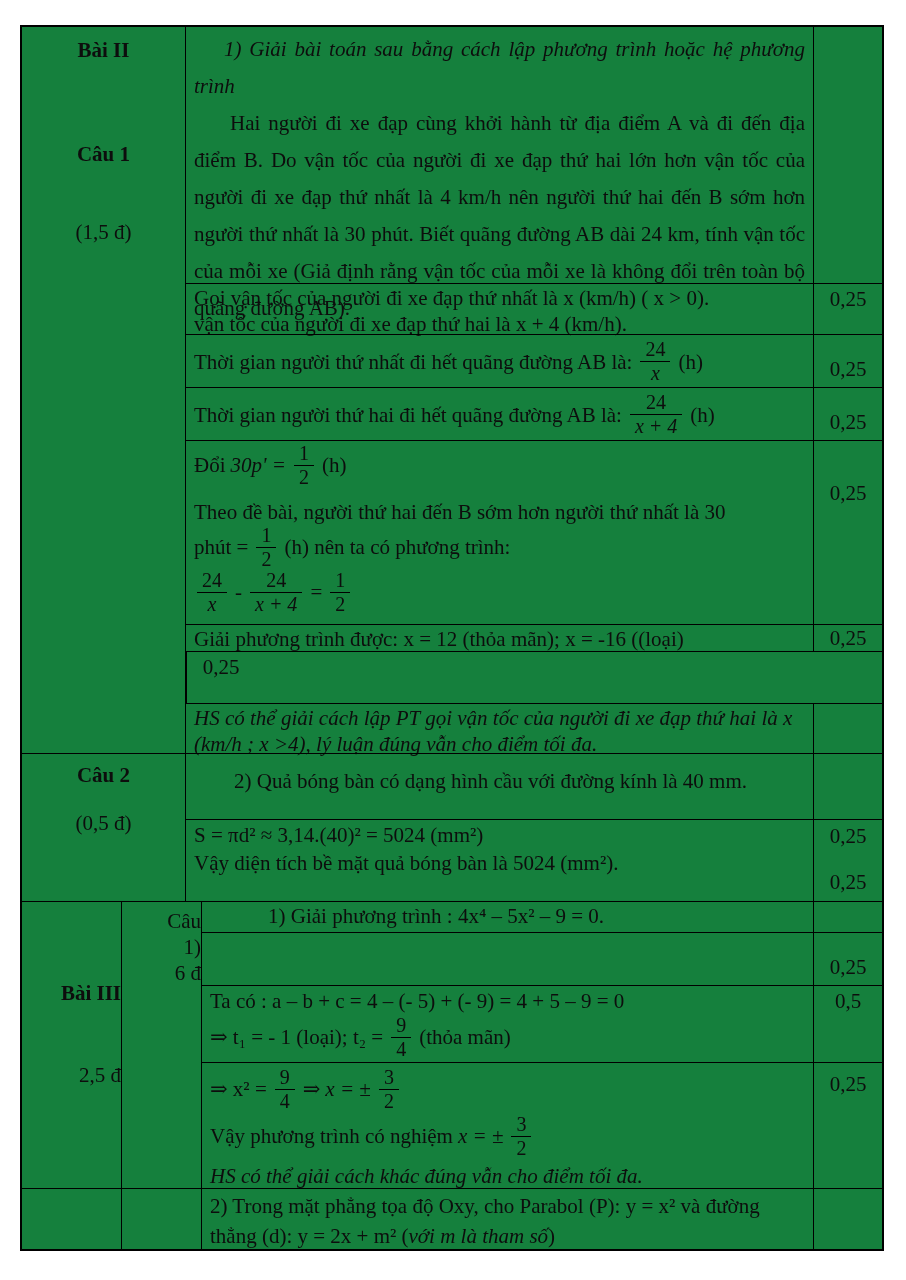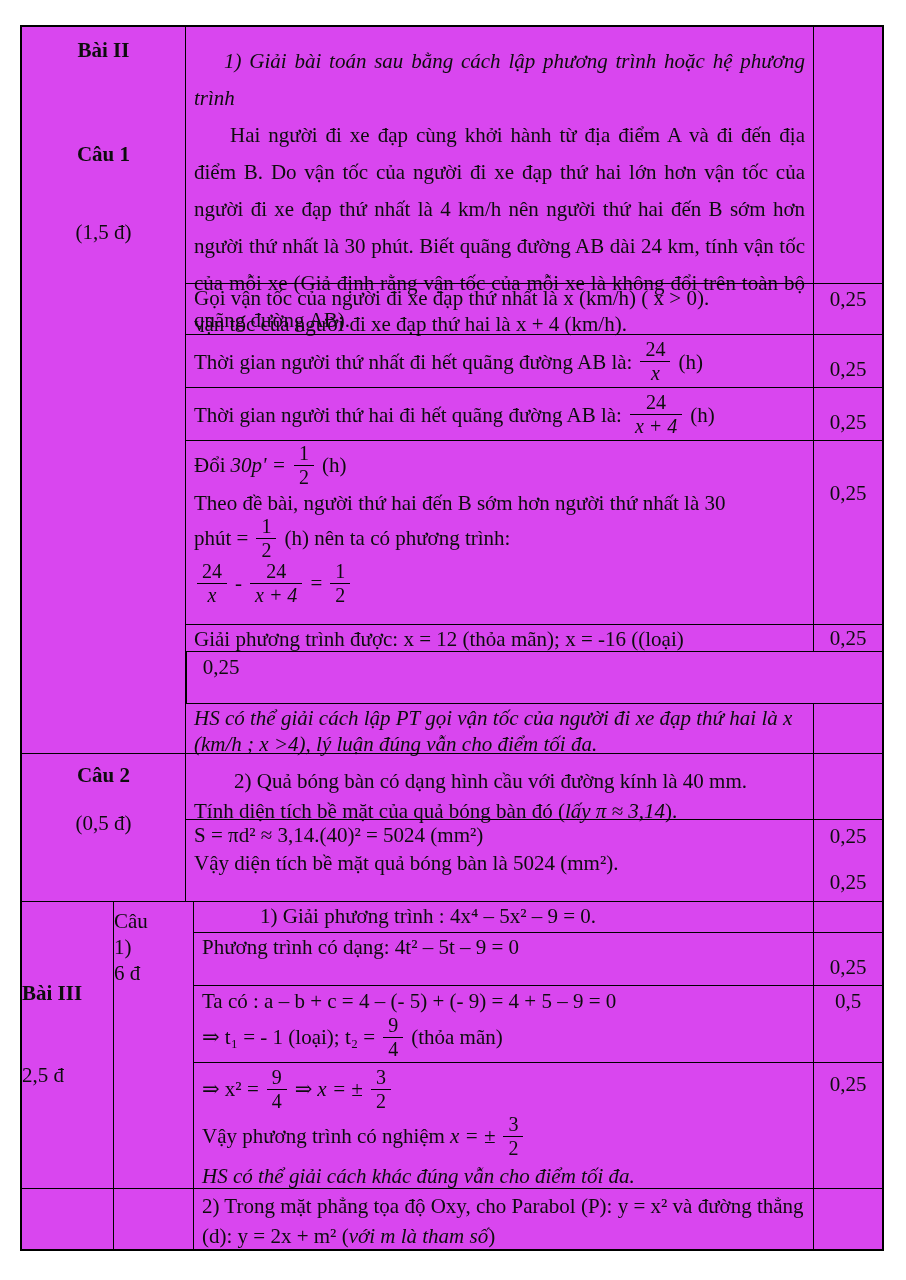--- a/index.html
+++ b/index.html
@@ -10,31 +10,31 @@
     font-family:"Liberation Serif","DejaVu Serif",serif;
     color:#0d0d0d;
     overflow:hidden;
   }
   .doc-table{
     position:absolute;left:20px;top:25px;
     width:864px;height:1226px;
     border:2px solid #000;
     box-sizing:border-box;
     display:flex;flex-direction:column;
-    background:#d946ef;
+    background:#15803d;
   }
   .band{display:flex;box-sizing:border-box;}
   .band + .band{border-top:1px solid #000;}
   
   .c-label{width:164px;border-right:1px solid #000;box-sizing:border-box;
            text-align:center;font-size:21px;}
-  .c-outer{width:92px;border-right:1px solid #000;box-sizing:border-box;
-           text-align:left;font-size:21px;}
+  .c-outer{width:100px;border-right:1px solid #000;box-sizing:border-box;
+           text-align:right;font-size:21px;}
   .c-sub{width:80px;border-right:1px solid #000;box-sizing:border-box;
-         text-align:left;font-size:21px;line-height:26px;padding-top:6px;}
+         text-align:right;font-size:21px;line-height:26px;padding-top:6px;}
   .c-rows{flex:1;display:flex;flex-direction:column;min-width:0;}
   .row{display:flex;box-sizing:border-box;min-height:0;}
   .row + .row{border-top:1px solid #000;}
   .cc{flex:1;min-width:0;box-sizing:border-box;padding:1px 8px 0 8px;
       font-size:21px;line-height:26px;}
   .cp{width:69px;border-left:1px solid #000;box-sizing:border-box;
       display:flex;justify-content:center;font-size:21px;}
   .pt-top{align-items:flex-start;padding-top:3px;}
   .pt-top-deep{align-items:flex-start;padding-top:40px;}
   .pt-top-sm{align-items:flex-start;padding-top:9px;}
@@ -74,21 +74,21 @@
 
     <div class="band">
       <div class="c-label lblstack">
         <div class="bold" style="margin-top:10px;">Bài II</div>
         <div class="bold" style="margin-top:78px;">Câu 1</div>
         <div style="margin-top:52px;">(1,5 đ)</div>
       </div>
       <div class="c-rows">
 
         <div class="row" style="height:256px;">
-          <div class="cc" style="padding-top:16px;">
+          <div class="cc" style="padding-top:4px;">
             <div class="q1-title">1) Giải bài toán sau bằng cách lập phương trình hoặc hệ phương trình</div>
             <div class="q1-body">Hai người đi xe đạp cùng khởi hành từ địa điểm A và đi đến địa điểm B. Do vận tốc của người đi xe đạp thứ hai lớn hơn vận tốc của người đi xe đạp thứ nhất là 4 km/h nên người thứ hai đến B sớm hơn người thứ nhất là 30 phút. Biết quãng đường AB dài 24 km, tính vận tốc của mỗi xe (Giả định rằng vận tốc của mỗi xe là không đổi trên toàn bộ quãng đường AB).</div>
           </div>
           <div class="cp"></div>
         </div>
 
         <div class="row" style="height:51px;">
           <div class="cc">
             <div class="ln">Gọi vận tốc của người đi xe đạp thứ nhất là x (km/h) ( x &gt; 0).</div>
             <div class="ln">vận tốc của người đi xe đạp thứ hai là x + 4 (km/h).</div>
@@ -130,21 +130,21 @@
           <div class="cc" style="padding-top:2px;">
             <div class="mline h44">
               <span class="t">Đổi</span>
               <span class="t it">30p' =</span>
               <span class="frac">
                   <span class="fn">1</span>
                   <span class="fd">2</span>
                 </span>
               <span class="t">(h)</span>
             </div>
-            <div class="ln" style="margin-top:3px;">Theo đề bài, người thứ hai đến B sớm hơn người thứ nhất là 30</div>
+            <div class="ln" style="margin-top:12px;">Theo đề bài, người thứ hai đến B sớm hơn người thứ nhất là 30</div>
             <div class="mline h44">
               <span class="t">phút =</span>
               <span class="frac">
                   <span class="fn">1</span>
                   <span class="fd">2</span>
                 </span>
               <span class="t">(h) nên ta có phương trình:</span>
             </div>
             <div class="mline h46">
               <span class="frac">
@@ -196,21 +196,20 @@
     <div class="band">
       <div class="c-label lblstack">
         <div class="bold" style="margin-top:8px;">Câu 2</div>
         <div style="margin-top:22px;">(0,5 đ)</div>
       </div>
       <div class="c-rows">
 
         <div class="row" style="height:65px;">
           <div class="cc">
             <div class="q2-l1">2) Quả bóng bàn có dạng hình cầu với đường kính là 40 mm.</div>
-            <div class="q2-l2"><span>Tính diện tích bề mặt của quả bóng bàn đó (</span><span class="it">lấy π ≈ 3,14</span><span>).</span></div>
           </div>
           <div class="cp"></div>
         </div>
 
         <div class="row" style="height:82px;">
           <div class="cc" style="padding-top:2px;">
             <div class="sol-ln">S = πd² ≈ 3,14.(40)² = 5024 (mm²)</div>
             <div class="sol-ln">Vậy diện tích bề mặt quả bóng bàn là 5024 (mm²).</div>
           </div>
           <div class="cp pt-split">
@@ -236,21 +235,20 @@
 
         <div class="row" style="height:30px;">
           <div class="cc indent58">
             <div class="ln">1) Giải phương trình : 4x⁴ – 5x² – 9 = 0.</div>
           </div>
           <div class="cp"></div>
         </div>
 
         <div class="row" style="height:53px;">
           <div class="cc">
-            <div class="ln">Phương trình có dạng: 4t² – 5t – 9 = 0</div>
           </div>
           <div class="cp pt-bottom">
             <span>0,25</span>
           </div>
         </div>
 
         <div class="row" style="height:77px;">
           <div class="cc" style="padding-top:2px;">
             <div class="ln">Ta có : a – b + c = 4 – (- 5) + (- 9) = 4 + 5 – 9 = 0</div>
             <div class="mline h46">

